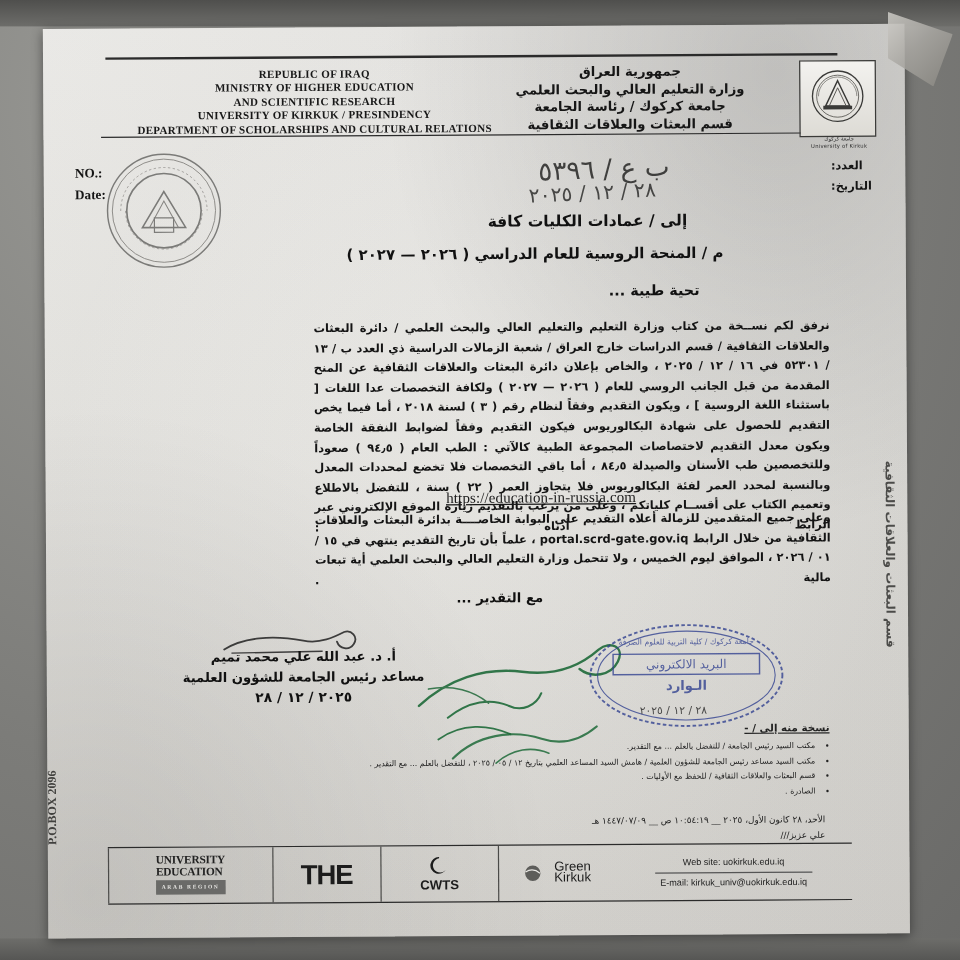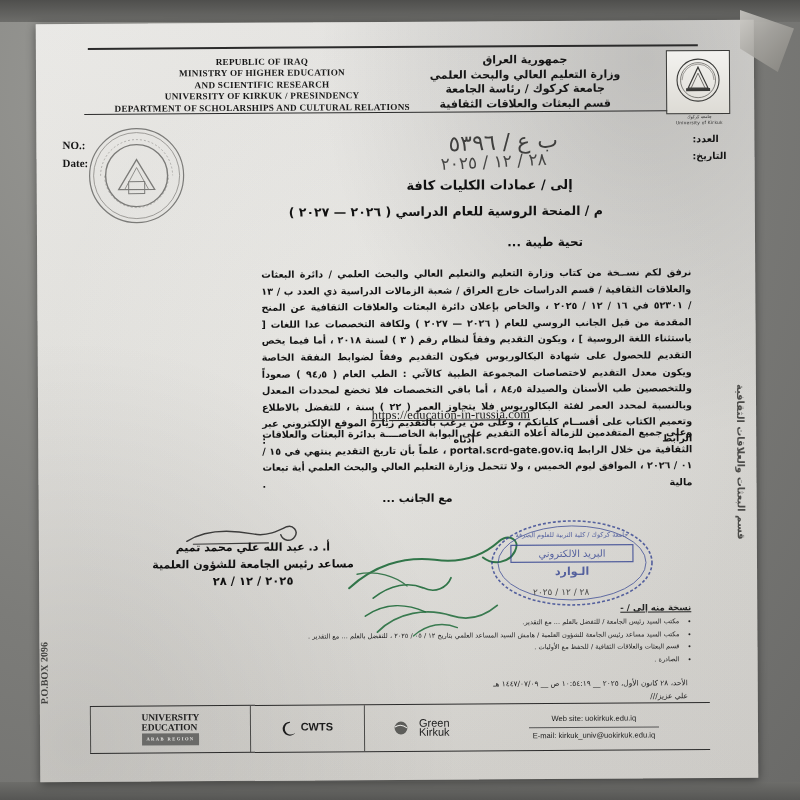--- a/index.html
+++ b/index.html
@@ -366,23 +366,23 @@
   }
   .logo-the {
     font-family: "Liberation Sans", sans-serif;
     font-weight: bold;
     font-size: 23px;
     letter-spacing: -1px;
     color: #1c1c1c;
     line-height: 20px;
   }
   .logo-cwts {
-    display: flex; gap: 3px;
+    display: flex; align-items: center; gap: 3px;
     font-family: "Liberation Sans", sans-serif;
-    font-weight: bold; font-size: 11px; color: #1c1c1c;
+    font-weight: bold; font-size: 11px; color: #1c1c1c; flex-direction: column;
   }
   .logo-green {
     display: flex; align-items: center; gap: 10px;
     font-family: "Liberation Sans", sans-serif;
     font-size: 11px; color: #1c1c1c; line-height: 9px;
   }
   .contact {
     font-family: "Liberation Sans", sans-serif;
     font-size: 7.6px;
     line-height: 15px;
@@ -461,21 +461,21 @@
       </svg>
     </div>
 
     <div class="to-line">إلى / عمادات الكليات كافة</div>
     <div class="subject-line">م / المنحة الروسية للعام الدراسي ( ٢٠٢٦ — ٢٠٢٧ )</div>
     <div class="greeting">تحية طيبة ...</div>
 
     <div class="body-text">نرفق لكم نســخة من كتاب وزارة التعليم والتعليم العالي والبحث العلمي / دائرة البعثات والعلاقات الثقافية / قسم الدراسات خارج العراق / شعبة الزمالات الدراسية ذي العدد ب / ١٣ / ٥٢٣٠١ في ١٦ / ١٢ / ٢٠٢٥ ، والخاص بإعلان دائرة البعثات والعلاقات الثقافية عن المنح المقدمة من قبل الجانب الروسي للعام ( ٢٠٢٦ — ٢٠٢٧ ) ولكافة التخصصات عدا اللغات [ باستثناء اللغة الروسية ] ، ويكون التقديم وفقاً لنظام رقم ( ٣ ) لسنة ٢٠١٨ ، أما فيما يخص التقديم للحصول على شهادة البكالوريوس فيكون التقديم وفقاً لضوابط النفقة الخاصة ويكون معدل التقديم لاختصاصات المجموعة الطبية كالآتي : الطب العام ( ٩٤٫٥ ) صعوداً وللتخصصين طب الأسنان والصيدلة ٨٤٫٥ ، أما باقي التخصصات فلا تخضع لمحددات المعدل وبالنسبة لمحدد العمر لفئة البكالوريوس فلا يتجاوز العمر ( ٢٢ ) سنة ، للتفضل بالاطلاع وتعميم الكتاب على أقســام كلياتكم ، وعلى من يرغب بالتقديم زيارة الموقع الإلكتروني عبر الرابط أدناه :</div>
     <a class="link" href="#">https://education-in-russia.com</a>
     <div class="body-text2">وعلى جميع المتقدمين للزمالة أعلاه التقديم على البوابة الخاصــــة بدائرة البعثات والعلاقات الثقافية من خلال الرابط portal.scrd-gate.gov.iq ، علماً بأن تاريخ التقديم ينتهي في ١٥ / ٠١ / ٢٠٢٦ ، الموافق ليوم الخميس ، ولا تتحمل وزارة التعليم العالي والبحث العلمي أية تبعات مالية .</div>
-    <div class="regards">مع الجانب ...</div>
+    <div class="regards">مع التقدير ...</div>
 
     <div class="sig-scribble">
       <svg width="130" height="26" viewBox="0 0 130 26" aria-hidden="true">
         <path d="M4 16 C20 6, 44 4, 70 9 C84 12, 96 6, 104 2 C110 0, 116 6, 112 12 C108 18, 100 16, 98 10" fill="none" stroke="#222" stroke-width="1.5" stroke-linecap="round"></path>
         <path d="M10 19 L86 18" fill="none" stroke="#222" stroke-width="1.2"></path>
       </svg>
     </div>
     <div class="sig-block">
       <div>أ. د. عبد الله علي محمد تميم</div>
       <div>مساعد رئيس الجامعة للشؤون العلمية</div>
@@ -527,20 +527,23 @@
     <div class="side-vertical">قسم البعثات والعلاقات الثقافية</div>
     <div class="pobox">P.O.BOX 2096</div>
 
     <div class="footer">
       <div class="fcell" style="flex:1.6">
         <div class="logo-unirank">
           <div>UNIVERSITY</div>
           <div>EDUCATION</div>
           <div class="sub">ARAB REGION</div>
         </div>
+      </div>
+      <div class="fcell" style="flex:1">
+        <div class="logo-the">THE</div>
       </div>
       <div class="fcell" style="flex:1.1">
         <div class="logo-cwts">
           <svg width="16" height="16" viewBox="0 0 16 16" aria-hidden="true">
             <path d="M8 1 a7 7 0 1 0 6 10 a6 6 0 1 1 -6 -9 Z" fill="#1c1c1c"></path>
           </svg>
           <span>CWTS</span>
         </div>
       </div>
       <div class="fcell" style="flex:1.1">

